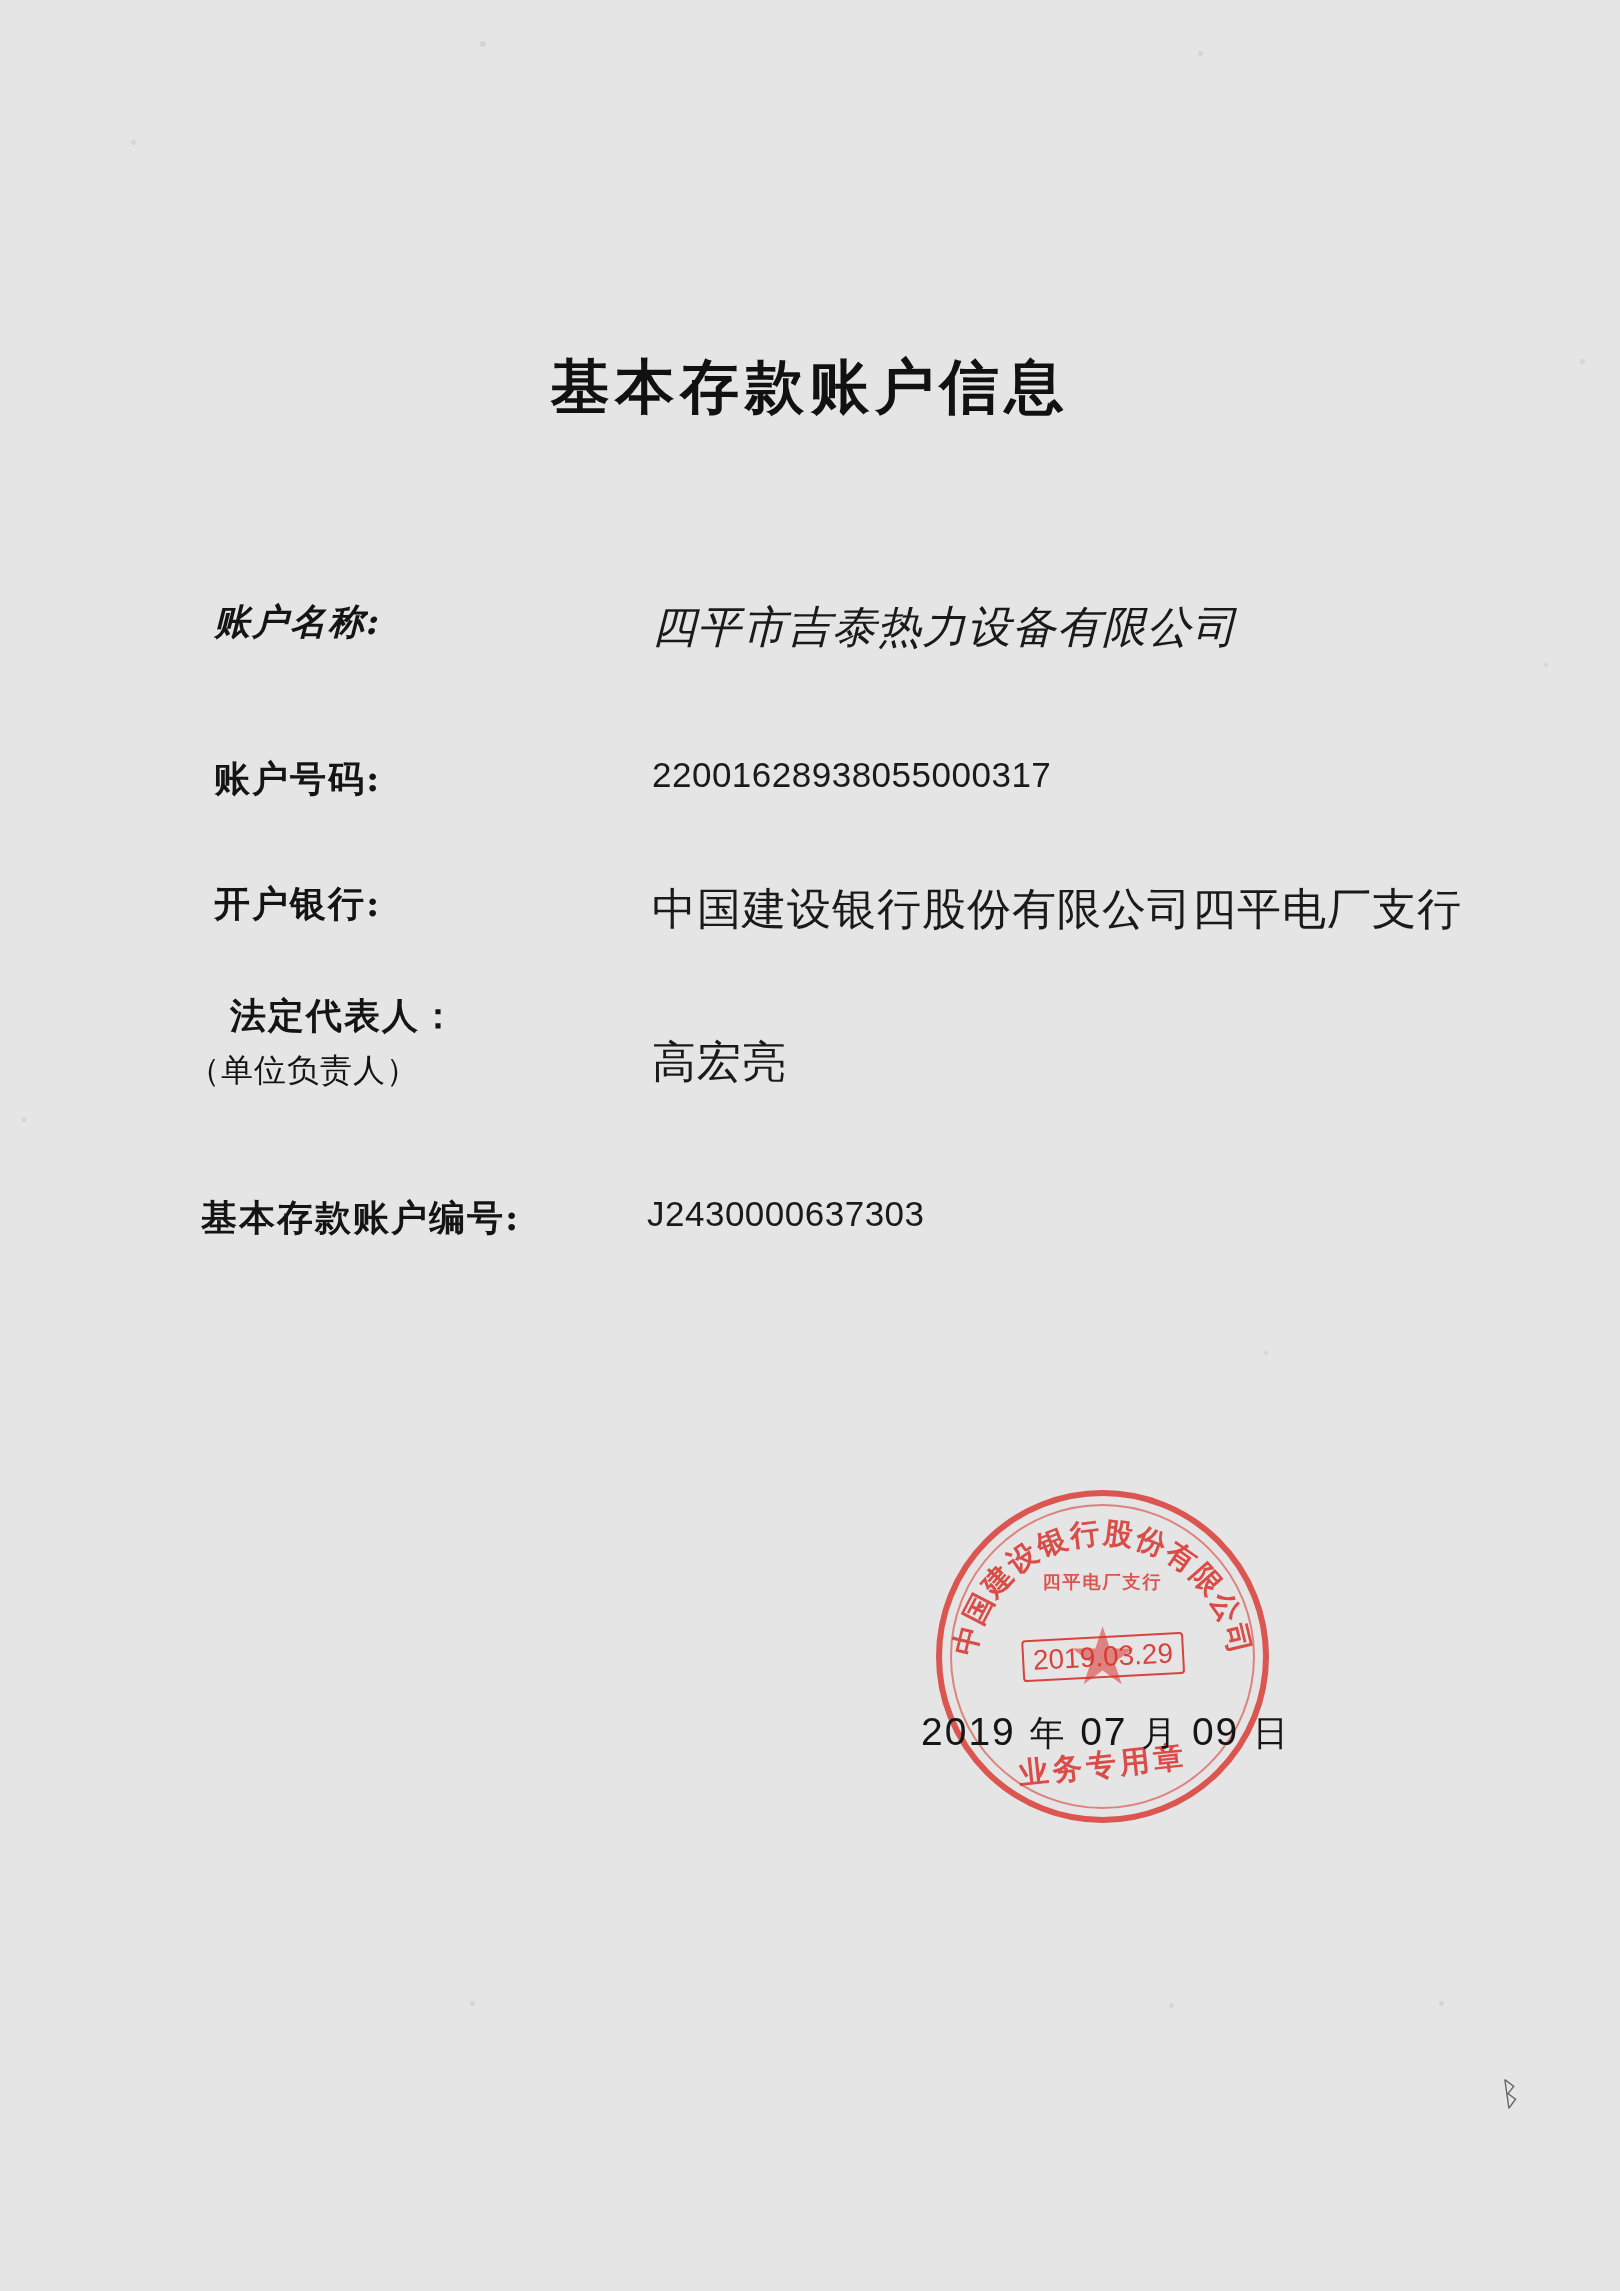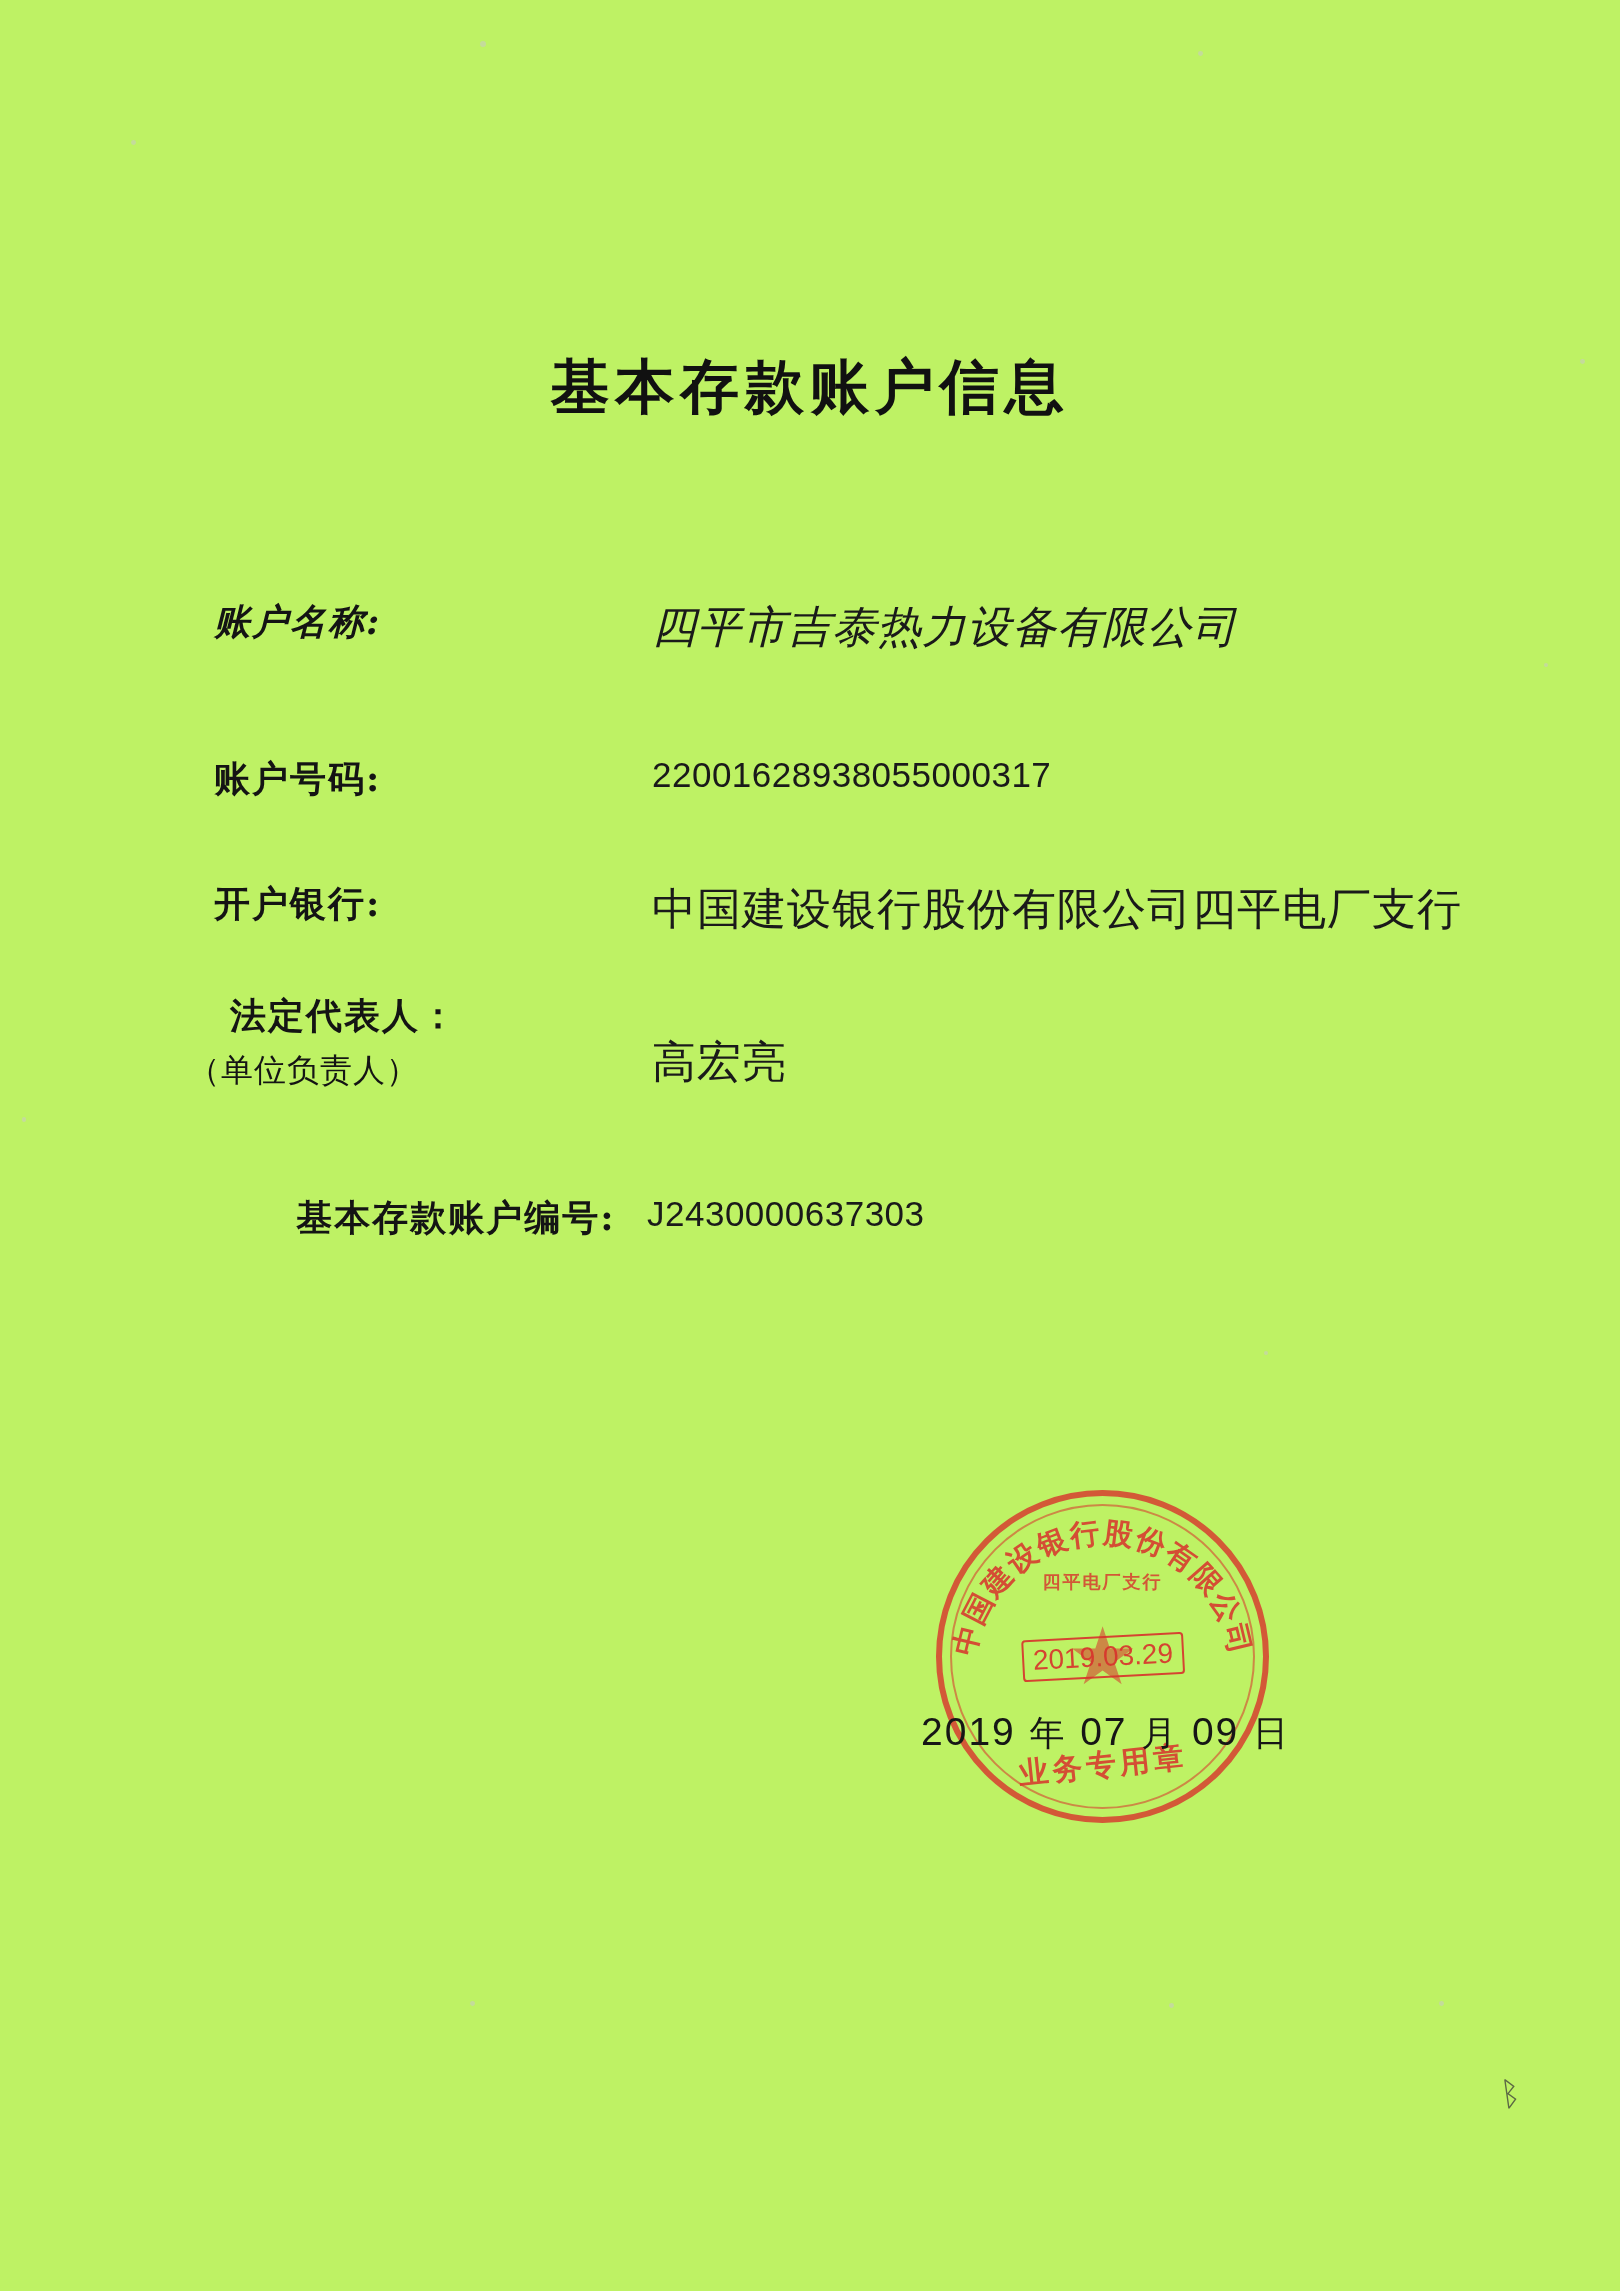--- a/index.html
+++ b/index.html
@@ -13,21 +13,21 @@
     position: relative;
     font-family: "Liberation Serif", "DejaVu Serif", serif;
     color: #1b1b1b;
     overflow: hidden;
   }
 
   
   .page {
     position: absolute;
     inset: 0;
-    background: #bef264;
+    background: #e5e5e5;
   }
 
   .speck {
     position: absolute;
     background: #c9c9c9;
     border-radius: 50%;
     opacity: .55;
   }
 
   .doc-title {
@@ -62,21 +62,20 @@
     font-size: 36px;
     font-weight: 700;
     letter-spacing: 2px;
     color: #141414;
     white-space: nowrap;
     font-family: "DejaVu Serif", "Liberation Serif", serif;
   }
 
   .field-label.wide {
     width: 461px;
-    text-align: center;
   }
 
   .field-value {
     position: absolute;
     left: 652px;
     font-size: 44px;
     letter-spacing: 1px;
     color: #1a1a1a;
     white-space: nowrap;
     font-family: "DejaVu Serif", "Liberation Serif", serif;

